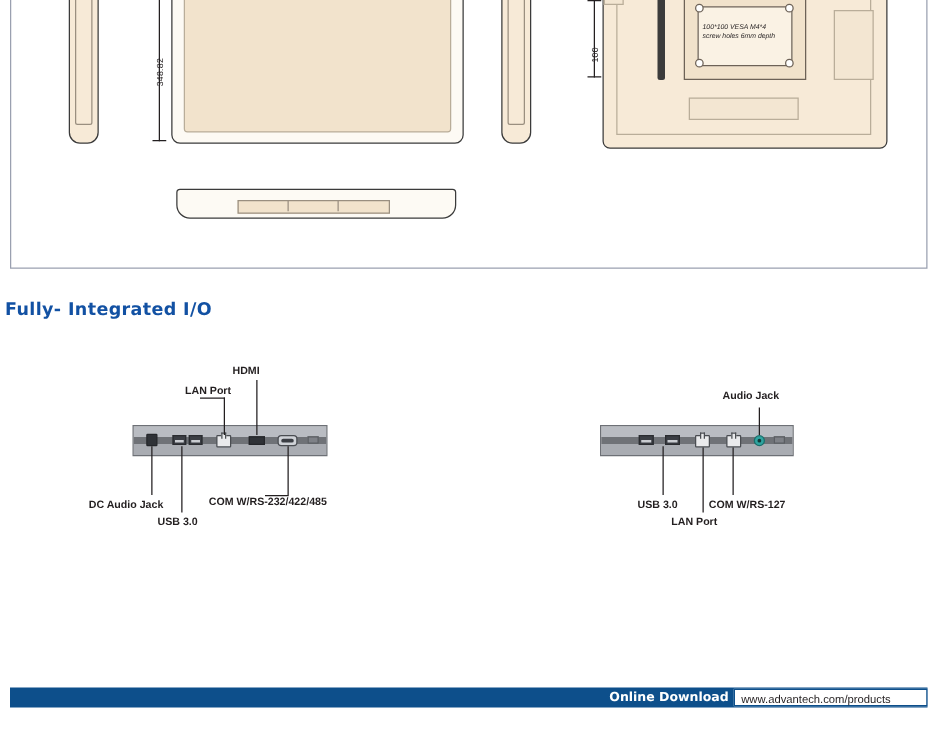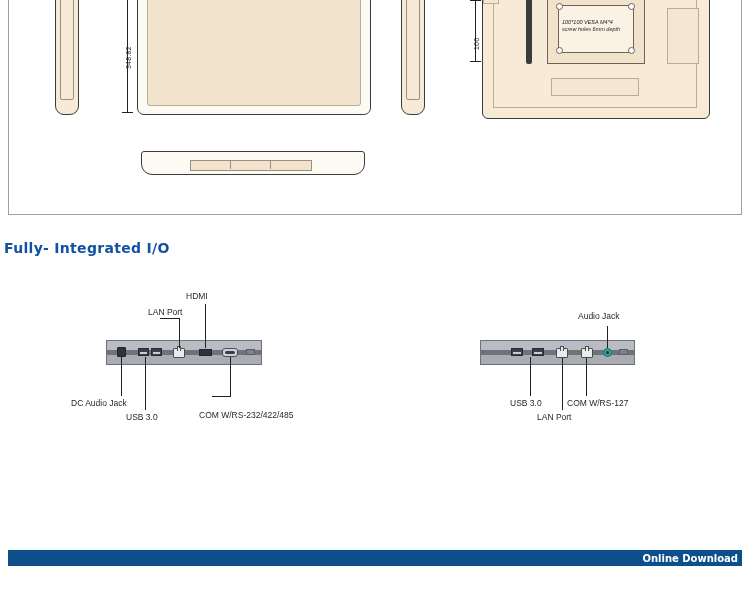--- a/index.html
+++ b/index.html
@@ -314,20 +314,21 @@
     position: absolute;
     background: #231f20;
     height: 1px;
   }
   .io-label {
     position: absolute;
     font-size: 8.5px;
     color: #231f20;
     white-space: nowrap;
     font-family: "Liberation Sans", sans-serif;
+    font-weight: bold;
   }
 
   
   .footer-bar {
     position: absolute;
     left: 8px;
     top: 550px;
     width: 734px;
     height: 16px;
     background: #0d4f8b;
@@ -429,21 +430,21 @@
   <div class="io-label" style="left:186px; top:3px;">HDMI</div>
   <div class="io-label" style="left:148px; top:19px;">LAN Port</div>
 
   <div class="leader" style="left:121px; top:69px; height:39px;"></div>
   <div class="leader" style="left:145px; top:69px; height:53px;"></div>
   <div class="leader" style="left:230px; top:69px; height:39px;"></div>
   <div class="leader-h" style="left:212px; top:108px; width:19px;"></div>
 
   <div class="io-label" style="left:71px; top:110px;">DC Audio Jack</div>
   <div class="io-label" style="left:126px; top:124px;">USB 3.0</div>
-  <div class="io-label" style="left:167px; top:122px;margin-left:32px;">COM W/RS-232/422/485</div>
+  <div class="io-label" style="left:167px; top:108px;">COM W/RS-232/422/485</div>
 </div>
 
 <div class="io-block" style="left:400px; top:288px; width:350px; height:150px;">
 
   <div class="io-bar" style="left:80px; top:52px; width:155px; height:25px;"></div>
 
   <div class="port usb" style="left:111px; top:60px; width:12px; height:8px;"></div>
   <div class="port usb" style="left:132px; top:60px; width:12px; height:8px;"></div>
   <div class="port rj45" style="left:156px; top:60px; width:12px; height:10px;"></div>
   <div class="port rj45" style="left:181px; top:60px; width:12px; height:10px;"></div>
@@ -459,14 +460,15 @@
   <div class="leader" style="left:162px; top:70px; height:52px;"></div>
 
   <div class="io-label" style="left:110px; top:110px;">USB 3.0</div>
   <div class="io-label" style="left:167px; top:110px;">COM W/RS-127</div>
   <div class="io-label" style="left:137px; top:124px;">LAN Port</div>
 </div>
 
 <div class="footer-bar">
   <div class="footer-right">
     <span class="footer-online">Online Download</span>
+    <span class="footer-url">www.advantech.com/products</span>
   </div>
 </div>
 
 </body></html>

